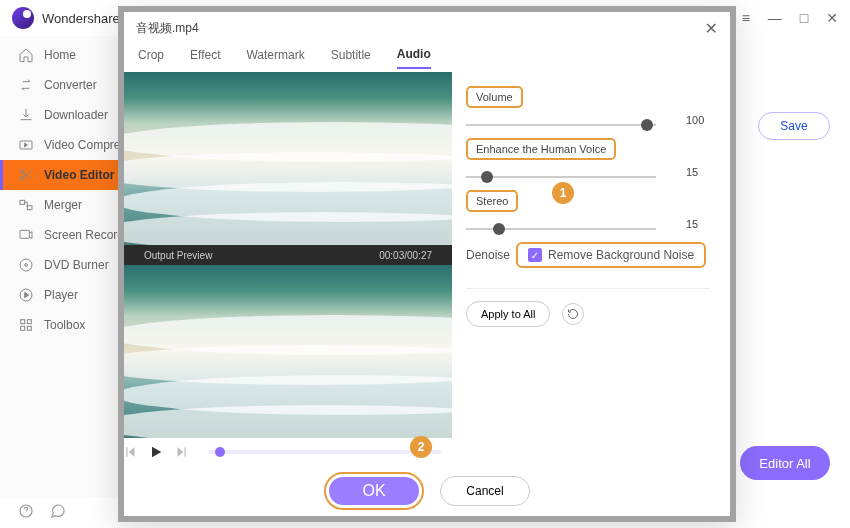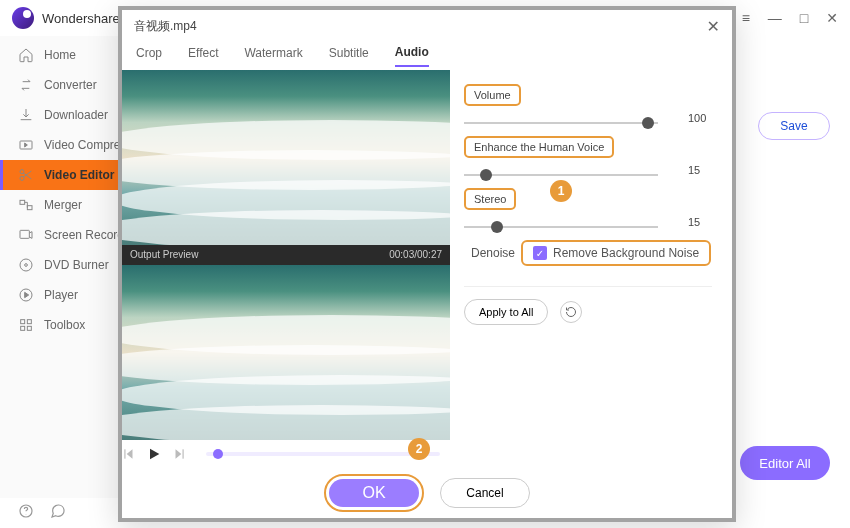--- a/index.html
+++ b/index.html
@@ -21,44 +21,44 @@
 .side-icon svg{width:16px;height:16px;stroke:currentColor;fill:none;stroke-width:1.5;}
 
 .content{flex:1;padding:12px 20px;position:relative;}
 .save-btn{position:absolute;top:76px;right:20px;width:72px;height:28px;border:1px solid #c5b3ff;border-radius:14px;background:#fff;color:#1d4ed8;font-size:12px;cursor:pointer;}
 .start-all{position:absolute;bottom:18px;right:20px;width:90px;height:34px;background:#8b6cff;border:none;border-radius:17px;color:#fff;font-size:13px;cursor:pointer;}
 
 .statusbar{height:30px;display:flex;align-items:center;padding:0 18px;gap:16px;color:#888;}
 .statusbar .sep{flex:1;}
 
 
-.modal{position:absolute;top:6px;left:118px;width:618px;height:516px;background:#fff;border:4px solid #a3a3a3;box-shadow:0 8px 30px rgba(0,0,0,.15);display:flex;flex-direction:column;}
+.modal{position:absolute;top:6px;left:118px;width:618px;height:516px;background:#fff;border:6px solid #a3a3a3;box-shadow:0 8px 30px rgba(0,0,0,.15);display:flex;flex-direction:column;}
 .modal-title{height:32px;display:flex;align-items:center;padding:0 12px;font-size:12px;color:#444;}
 .modal-close{margin-left:auto;font-size:16px;color:#666;cursor:pointer;}
 .modal-tabs{height:28px;display:flex;align-items:center;gap:26px;padding:0 14px;font-size:12px;color:#666;}
 .modal-tab{cursor:pointer;padding-bottom:6px;}
 .modal-tab.active{color:#333;font-weight:600;border-bottom:2px solid #7b5cff;}
 .modal-body{flex:1;display:flex;min-height:0;}
 .preview-col{width:328px;display:flex;flex-direction:column;}
 .preview-img{width:328px;height:186px;background:linear-gradient(180deg,#2a6e6e 0%,#4a9080 15%,#bcd4c2 30%,#e8dfc8 50%,#7aaead 70%,#5a9390 85%,#4a7d7a 100%);position:relative;overflow:hidden;}
 .wave{position:absolute;width:140%;height:40px;background:rgba(255,255,255,.7);border-radius:50%;}
-.preview-bar{height:22px;background:#2a2a2a;color:#ccc;font-size:10px;display:flex;align-items:center;padding:0 8px;justify-content:space-between;}
+.preview-bar{height:22px;background:#2a2a2a;color:#ccc;font-size:10px;display:flex;align-items:center;padding:0 20px;justify-content:space-between;}
 .transport{height:30px;display:flex;align-items:center;justify-content:center;gap:10px;background:#fff;}
 .transport svg{cursor:pointer;}
 .prog{flex:1;height:4px;background:#f0ecff;margin:0 10px;border-radius:2px;position:relative;}
 .prog::after{content:"";position:absolute;left:3%;top:-3px;width:10px;height:10px;background:#8b6cff;border-radius:50%;}
 
 .settings-col{flex:1;padding:14px 20px 0 14px;font-size:12px;color:#555;}
 .row{display:flex;align-items:center;margin-bottom:4px;}
 .label-box{display:inline-block;border:2px solid #e89b3a;border-radius:5px;padding:3px 8px;font-size:11px;color:#444;}
 .slider-row{display:flex;align-items:flex-end;margin:6px 0 12px 0;}
 .hslider{flex:1;height:2px;background:#ccc;position:relative;margin-right:30px;cursor:pointer;}
 .knob{position:absolute;top:-5px;width:12px;height:12px;background:#555;border-radius:50%;}
 .val{width:24px;text-align:left;color:#444;font-size:11px;}
-.denoise-row{display:flex;align-items:center;gap:6px;margin-top:8px;margin-left:7px;}
+.denoise-row{display:flex;align-items:center;gap:6px;margin-top:8px;}
 .check{width:14px;height:14px;background:#8b6cff;border-radius:2px;display:flex;align-items:center;justify-content:center;color:#fff;font-size:10px;}
 .denoise-box{border:2px solid #e89b3a;border-radius:6px;padding:4px 10px;display:flex;align-items:center;gap:6px;}
 .divider{height:1px;background:#eee;margin-top:20px;}
 .apply-row{display:flex;align-items:center;gap:12px;margin-top:12px;}
 .apply-btn{height:26px;padding:0 14px;border:1px solid #ccc;border-radius:13px;background:#fff;font-size:11px;cursor:pointer;}
 .refresh{width:22px;height:22px;border:1px solid #ccc;border-radius:50%;display:flex;align-items:center;justify-content:center;cursor:pointer;}
 
 .callout{width:22px;height:22px;background:#e89b3a;border-radius:50%;color:#fff;font-size:12px;font-weight:bold;display:flex;align-items:center;justify-content:center;position:absolute;}
 
 .modal-footer{height:50px;display:flex;align-items:center;justify-content:center;gap:16px;position:relative;}

